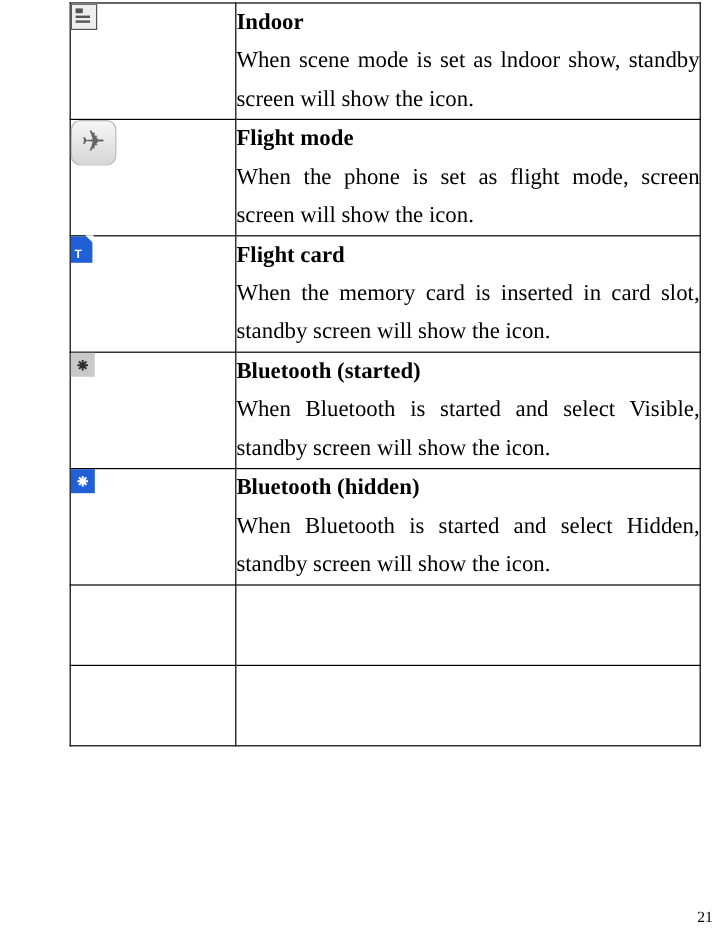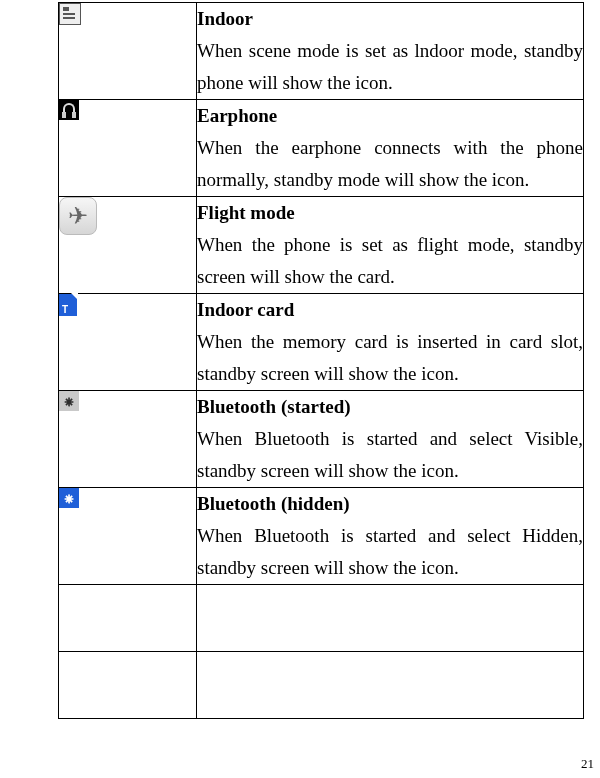--- a/index.html
+++ b/index.html
@@ -111,50 +111,41 @@
         <col class="desc-col">
       </colgroup>
 
     <tbody>
         <tr>
       <td class="icon-cell">
         <span class="ic ic-indoor"></span>
       </td>
       <td class="desc-cell">
         <div class="title">Indoor</div>
-        <div class="body">When scene mode is set as lndoor mode, standby phone will show the icon.</div>
+        <div class="body">When scene mode is set as lndoor show, standby screen will show the icon.</div>
       </td>
     </tr>
 
-    <tr>
-      <td class="icon-cell">
-        <span class="ic ic-earphone"></span>
-      </td>
-      <td class="desc-cell">
-        <div class="title">Earphone</div>
-        <div class="body">When the earphone connects with the phone normally, standby mode will show the icon.</div>
-      </td>
-    </tr>
 
     <tr>
       <td class="icon-cell">
         <span class="ic ic-flight">✈</span>
       </td>
       <td class="desc-cell">
         <div class="title">Flight mode</div>
-        <div class="body">When the phone is set as flight mode, standby screen will show the card.</div>
+        <div class="body">When the phone is set as flight mode, screen screen will show the icon.</div>
       </td>
     </tr>
 
     <tr>
       <td class="icon-cell">
         <span class="ic ic-memcard"></span>
       </td>
       <td class="desc-cell">
-        <div class="title">Indoor card</div>
+        <div class="title">Flight card</div>
         <div class="body">When the memory card is inserted in card slot, standby screen will show the icon.</div>
       </td>
     </tr>
 
     <tr>
       <td class="icon-cell">
         <span class="ic ic-bt-vis">⁕</span>
       </td>
       <td class="desc-cell">
         <div class="title">Bluetooth (started)</div>

